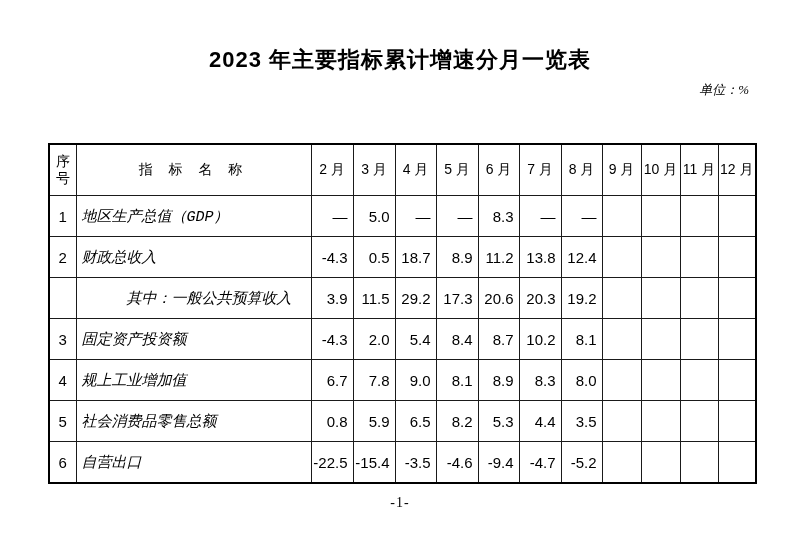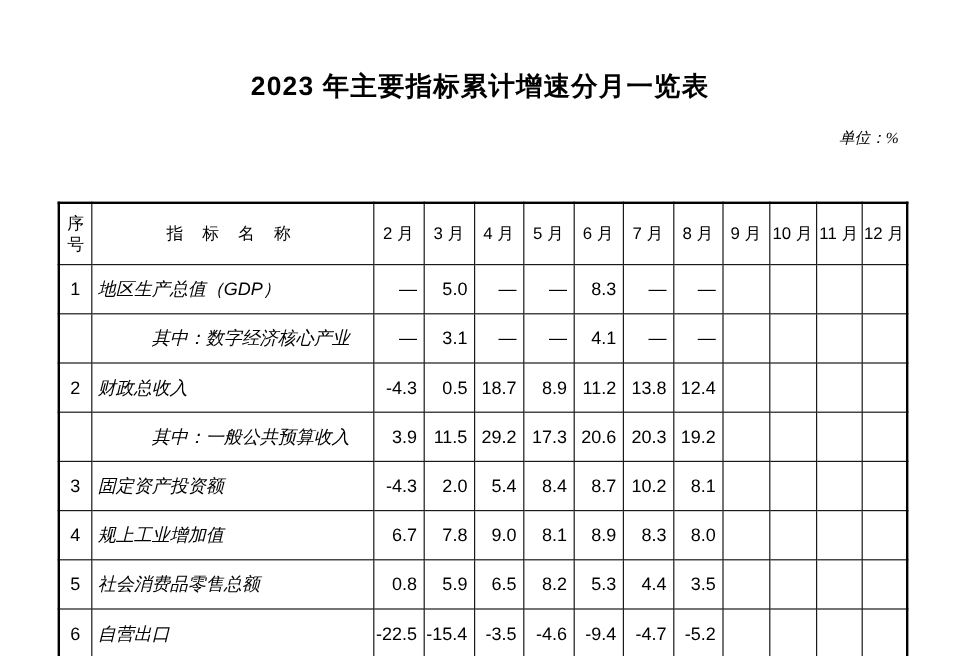--- a/index.html
+++ b/index.html
@@ -13,31 +13,31 @@
     font-family: "Liberation Sans", sans-serif;
     color: #000;
     overflow: hidden;
   }
   .page {
     position: relative;
     width: 800px;
     height: 547px;
   }
   .doc-title {
-    margin: 12px;
+    margin: 0;
     padding-top: 45px;
     text-align: center;
     font-size: 22px;
     font-weight: bold;
     letter-spacing: 1px;
     font-family: "Liberation Sans", sans-serif;
   }
   .unit-row {
     width: 707px;
-    margin: 19px 45px 3px 48px;
+    margin: 6px 45px 3px 48px;
     text-align: right;
     font-size: 13px;
     font-style: italic;
     font-family: "Liberation Serif", serif;
     padding-right: 6px;
     box-sizing: border-box;
   }
   table.indicators {
     border-collapse: collapse;
     table-layout: fixed;
@@ -74,21 +74,21 @@
     font-size: 15px;
     vertical-align: middle;
   }
   .seq-cell {
     text-align: center;
     font-size: 14px;
   }
   .indicator-cell {
     text-align: left;
     padding-left: 5px !important;
-    font-family: Liberation Sans, sans-serif;
+    font-family: Liberation Mono, monospace;
     font-style: italic;
     font-size: 15px;
   }
   .indicator-cell.indent {
     padding-left: 50px !important;
   }
   .value-cell {
     text-align: right;
     padding-right: 5px !important;
     font-family: "Liberation Sans", sans-serif;
@@ -153,35 +153,20 @@
           <td class="value-cell">—</td>
           <td class="value-cell">8.3</td>
           <td class="value-cell">—</td>
           <td class="value-cell">—</td>
           <td class="value-cell"></td>
           <td class="value-cell"></td>
           <td class="value-cell"></td>
           <td class="value-cell"></td>
         </tr>
         <tr>
-          <td class="seq-cell"></td>
-          <td class="indicator-cell indent">其中：数字经济核心产业</td>
-          <td class="value-cell">—</td>
-          <td class="value-cell">3.1</td>
-          <td class="value-cell">—</td>
-          <td class="value-cell">—</td>
-          <td class="value-cell">4.1</td>
-          <td class="value-cell">—</td>
-          <td class="value-cell">—</td>
-          <td class="value-cell"></td>
-          <td class="value-cell"></td>
-          <td class="value-cell"></td>
-          <td class="value-cell"></td>
-        </tr>
-        <tr>
           <td class="seq-cell">2</td>
           <td class="indicator-cell">财政总收入</td>
           <td class="value-cell">-4.3</td>
           <td class="value-cell">0.5</td>
           <td class="value-cell">18.7</td>
           <td class="value-cell">8.9</td>
           <td class="value-cell">11.2</td>
           <td class="value-cell">13.8</td>
           <td class="value-cell">12.4</td>
           <td class="value-cell"></td>

